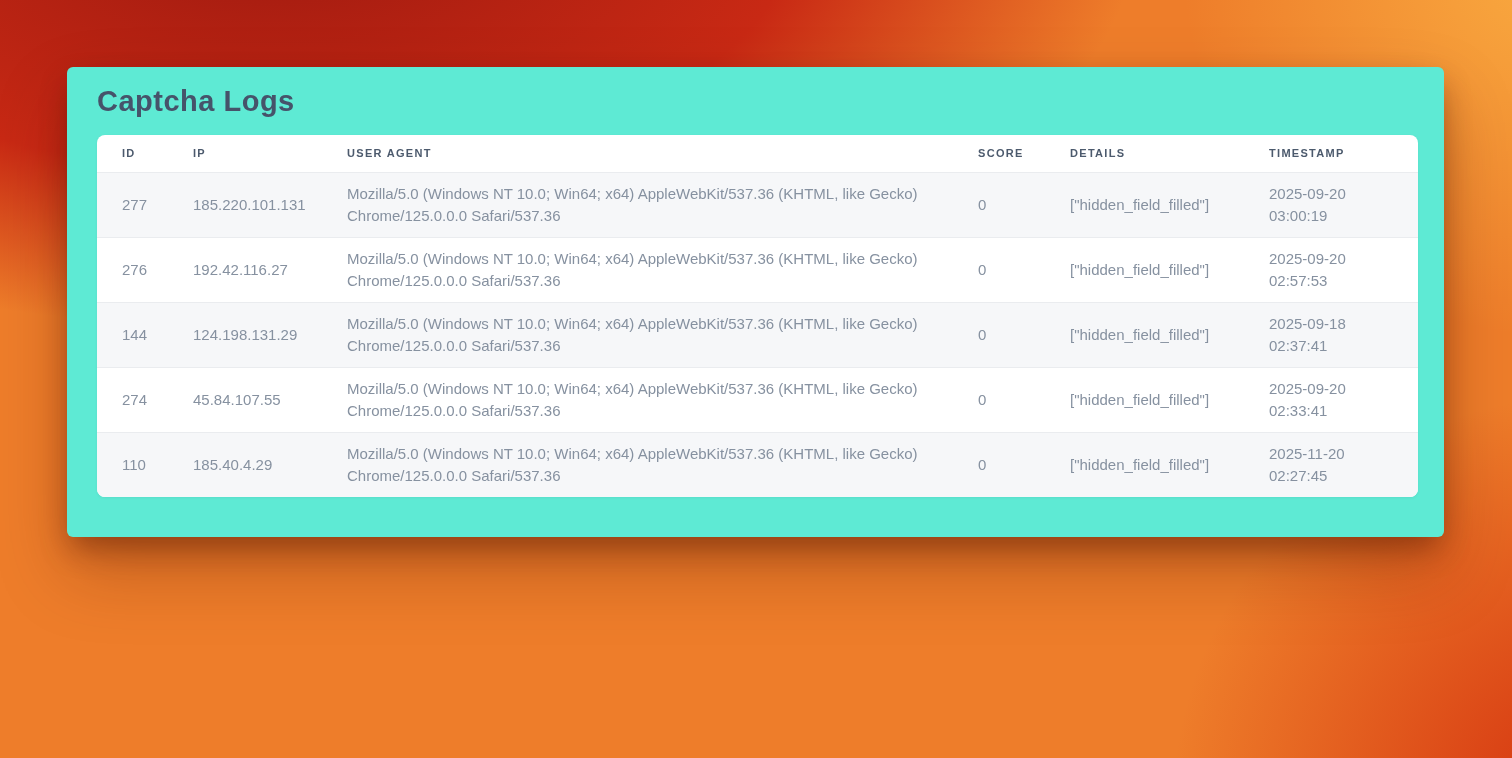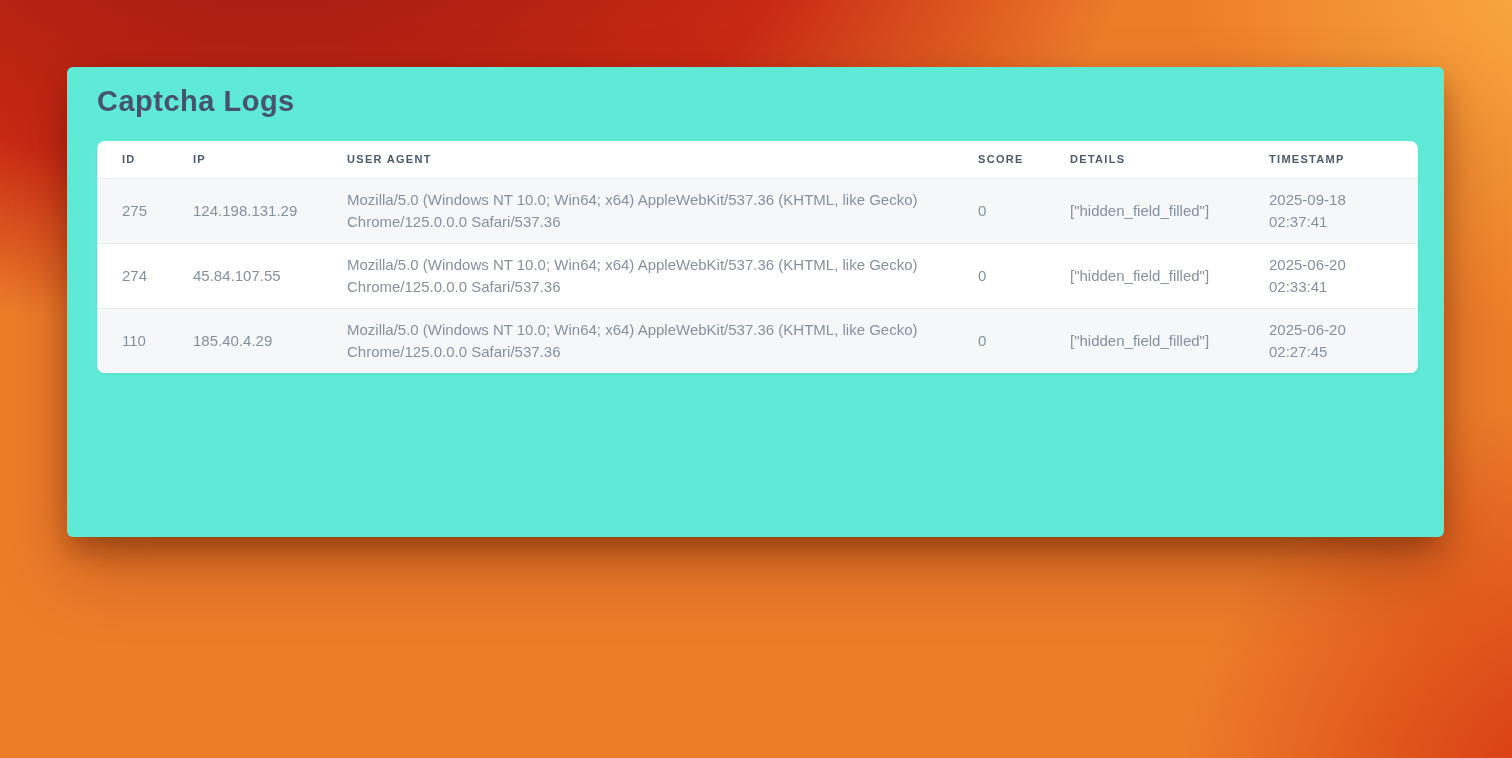--- a/index.html
+++ b/index.html
@@ -24,21 +24,21 @@
     overflow: hidden;
   }
   .title {
     font-size: 29px;
     font-weight: 600;
     letter-spacing: 0.5px;
     color: #46536a;
     margin-top: 2px;
   }
   .table-wrap {
-    margin-top: 23px;
+    margin-top: 17px;
     background: #ffffff;
     border-radius: 8px;
     overflow: hidden;
     box-shadow: 0 1px 3px rgba(40,50,70,0.07);
   }
   table {
     width: 100%;
     border-collapse: collapse;
     table-layout: fixed;
   }
@@ -87,39 +87,55 @@
             <th>ID</th>
             <th>IP</th>
             <th>USER AGENT</th>
             <th>SCORE</th>
             <th>DETAILS</th>
             <th>TIMESTAMP</th>
           </tr>
       </thead>
       <tbody id="table-body">
           <tr>
-            <td class="cell-id">275</td>
+            <td class="cell-id">277</td>
+            <td class="cell-ip">185.220.101.131</td>
+            <td class="cell-user_agent">Mozilla/5.0 (Windows NT 10.0; Win64; x64) AppleWebKit/537.36 (KHTML, like Gecko) Chrome/125.0.0.0 Safari/537.36</td>
+            <td class="cell-score">0</td>
+            <td class="cell-details">["hidden_field_filled"]</td>
+            <td class="cell-timestamp">2025-09-20 03:00:19</td>
+          </tr>
+          <tr>
+            <td class="cell-id">276</td>
+            <td class="cell-ip">192.42.116.27</td>
+            <td class="cell-user_agent">Mozilla/5.0 (Windows NT 10.0; Win64; x64) AppleWebKit/537.36 (KHTML, like Gecko) Chrome/125.0.0.0 Safari/537.36</td>
+            <td class="cell-score">0</td>
+            <td class="cell-details">["hidden_field_filled"]</td>
+            <td class="cell-timestamp">2025-09-20 02:57:53</td>
+          </tr>
+          <tr>
+            <td class="cell-id">144</td>
             <td class="cell-ip">124.198.131.29</td>
             <td class="cell-user_agent">Mozilla/5.0 (Windows NT 10.0; Win64; x64) AppleWebKit/537.36 (KHTML, like Gecko) Chrome/125.0.0.0 Safari/537.36</td>
             <td class="cell-score">0</td>
             <td class="cell-details">["hidden_field_filled"]</td>
             <td class="cell-timestamp">2025-09-18 02:37:41</td>
           </tr>
           <tr>
             <td class="cell-id">274</td>
             <td class="cell-ip">45.84.107.55</td>
             <td class="cell-user_agent">Mozilla/5.0 (Windows NT 10.0; Win64; x64) AppleWebKit/537.36 (KHTML, like Gecko) Chrome/125.0.0.0 Safari/537.36</td>
             <td class="cell-score">0</td>
             <td class="cell-details">["hidden_field_filled"]</td>
-            <td class="cell-timestamp">2025-06-20 02:33:41</td>
+            <td class="cell-timestamp">2025-09-20 02:33:41</td>
           </tr>
           <tr>
             <td class="cell-id">110</td>
             <td class="cell-ip">185.40.4.29</td>
             <td class="cell-user_agent">Mozilla/5.0 (Windows NT 10.0; Win64; x64) AppleWebKit/537.36 (KHTML, like Gecko) Chrome/125.0.0.0 Safari/537.36</td>
             <td class="cell-score">0</td>
             <td class="cell-details">["hidden_field_filled"]</td>
-            <td class="cell-timestamp">2025-06-20 02:27:45</td>
+            <td class="cell-timestamp">2025-11-20 02:27:45</td>
           </tr>
         </tbody>
     </table>
   </div>
 </div>
 
 </body></html>

